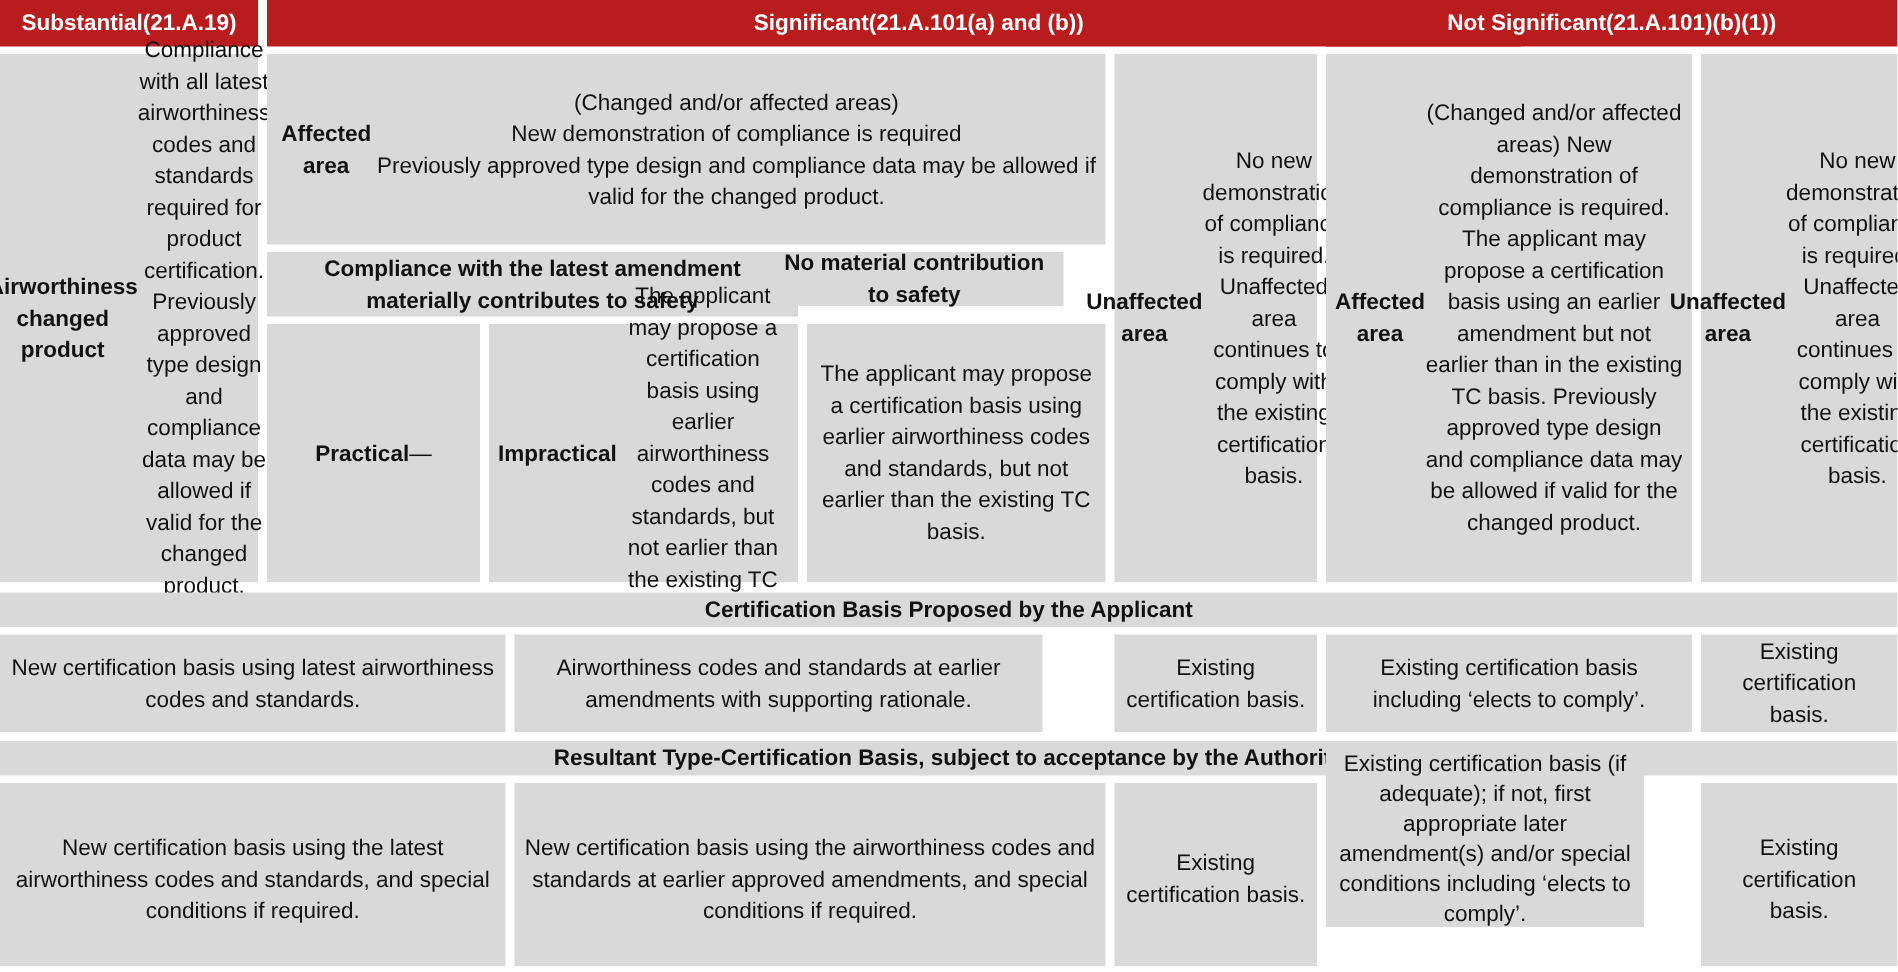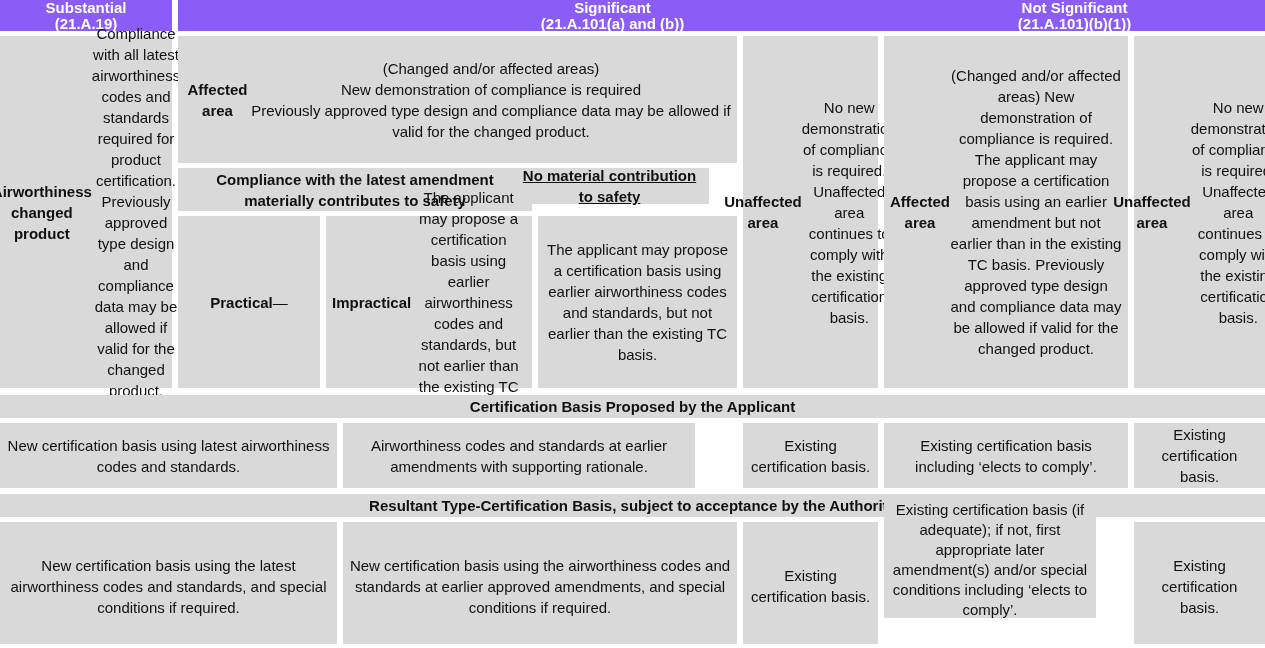--- a/index.html
+++ b/index.html
@@ -6,22 +6,22 @@
   .stage {
     position:relative; width:1265px; height:648px; background:#ffffff;
     font-family:"Liberation Sans", sans-serif; color:#111111;
   }
   .cell {
     position:absolute; background:#d9d9d9; box-sizing:border-box;
     display:flex; align-items:center; justify-content:center;
     text-align:center; font-size:15px; line-height:21px; padding:2px 6px;
   }
   .hcell {
-    position:absolute; background:#8b5cf6; color:#ffffff; font-weight:bold;
-    box-sizing:border-box; display:flex; flex-direction:column; align-items:center;
+    position:absolute; background:#b91c1c; color:#ffffff; font-weight:bold;
+    box-sizing:border-box; display:flex; align-items:center;
     justify-content:center; text-align:center; font-size:15px; line-height:15.5px;
   }
   .band {
     position:absolute; background:#d9d9d9; box-sizing:border-box; font-weight:bold;
     display:flex; align-items:center; justify-content:center; text-align:center;
     font-size:15px;
   }
   .t { font-weight:bold; white-space:pre-line; }
   .b { white-space:pre-line; }
   .top-align { justify-content:flex-start; padding-top:8px; }
@@ -29,21 +29,21 @@
 
   
   .h-sub  { left:0;      top:0; width:172px; height:31px; }
   .h-sig  { left:178px;  top:0; width:836px; height:31px;padding-left:33px; }
   .h-ns   { left:884px;  top:0; width:381px; height:31px; }
 
   
   .c-sub       { left:0;      top:36px;  width:172px; height:352px; }
   .c-sig-intro { left:178px;  top:36px;  width:559px; height:127px; }
   .c-comp-h    { left:178px;  top:168px; width:354px; height:43px; }
-  .c-nomat-h   { left:510px;  top:168px; width:199px; height:36px;text-decoration:underline; }
+  .c-nomat-h   { left:510px;  top:168px; width:199px; height:36px; }
   .c-prac      { left:178px;  top:216px; width:142px; height:172px; }
   .c-imprac    { left:326px;  top:216px; width:206px; height:172px; }
   .c-nomat-b   { left:538px;  top:216px; width:199px; height:172px; }
   .c-sig-unaff { left:743px;  top:36px;  width:135px; height:352px; }
   .c-ns-aff    { left:884px;  top:36px;  width:244px; height:352px; }
   .c-ns-unaff  { left:1134px; top:36px;  width:131px; height:352px; }
 
   
   .band1 { left:0; top:395px; width:1265px; height:23px; }
   .r1-a { left:0;      top:423px; width:337px; height:65px; }

